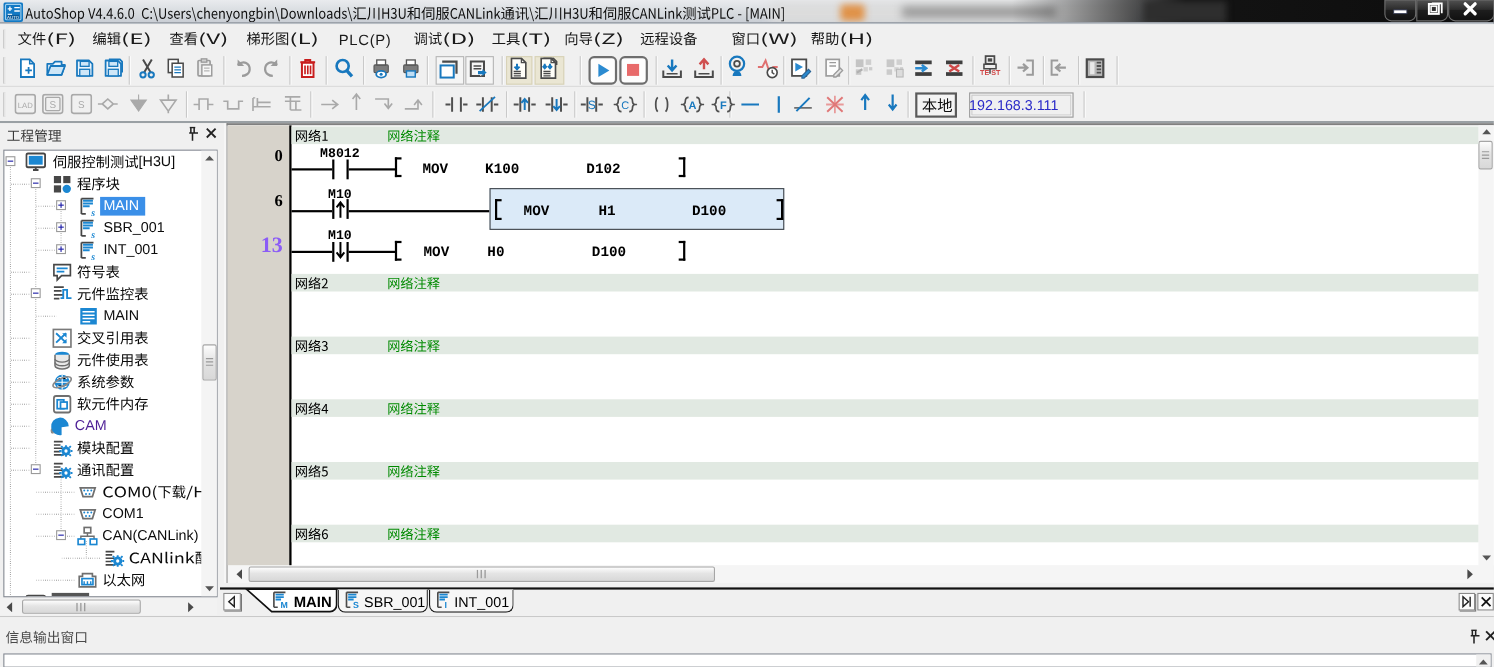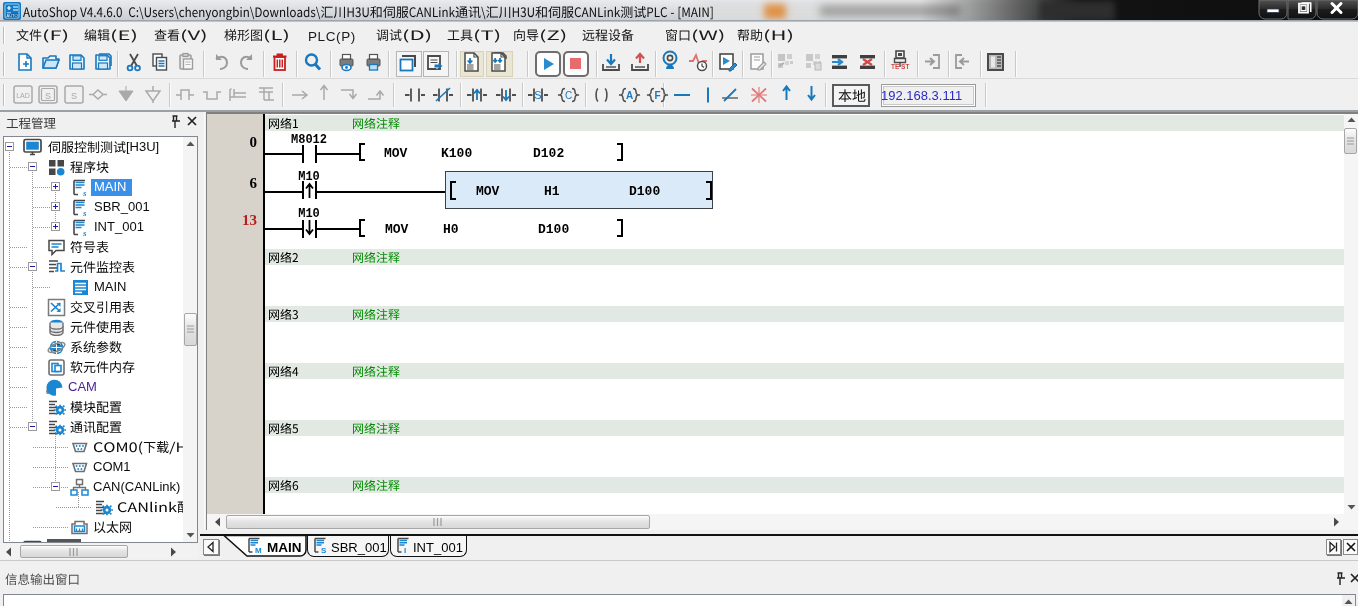--- a/index.html
+++ b/index.html
@@ -547,21 +547,21 @@
     <path d="M6.5 3v13M3 12 6.5 16.5 10 12" fill="none" stroke="#1878be" stroke-width="2"></path>
   </svg>
 <div class="a" style="left:832px;top:84px;width:38px;height:23px;border:2px solid #5a5a5a;background:#f4f4f4"></div>
 <svg style="position:absolute;left:838.0px;top:88.0px;z-index:5" width="30" height="16" fill="#101010">
     <g transform="translate(0,13) scale(0.014000)">
       <use href="#g79" x="0"></use>
       <use href="#g80" x="1000"></use>
     </g>
   </svg>
 <div class="a" style="left:881px;top:84px;width:95px;height:23px;border:1px solid #9a9a9a;box-shadow:inset 0 0 0 1px #fff,inset 0 0 0 2px #c9c9c9"></div>
-<div class="a" style="left:881px;top:88px;width:95px;height:16px;text-align:left;font-size:13px;color:#2a2ac8">192.168.3.111</div>
+<div class="a" style="left:881px;top:88px;width:77px;height:16px;text-align:center;font-size:13px;color:#2a2ac8">192.168.3.111</div>
 <div class="sep1" style="left:985px;top:83px;height:24px"></div>
 <div class="a" style="left:0;top:112px;width:200px;height:448px;background:#f0f0f0"></div>
 <svg style="position:absolute;left:6.0px;top:116.0px;z-index:5" width="52" height="15" fill="#3a3a3a">
     <g transform="translate(0,12) scale(0.012500)">
       <use href="#g64" x="0"></use>
       <use href="#g71" x="1000"></use>
       <use href="#g81" x="2000"></use>
       <use href="#g82" x="3000"></use>
     </g>
   </svg>
@@ -993,21 +993,21 @@
 <svg style="position:absolute;left:352.0px;top:478.0px;z-index:4" width="50" height="15" fill="#008a00">
     <g transform="translate(0,12) scale(0.012000)">
       <use href="#g113" x="0"></use>
       <use href="#g114" x="1000"></use>
       <use href="#g116" x="2000"></use>
       <use href="#g117" x="3000"></use>
     </g>
   </svg>
 <div class="a" style="left:225px;top:134px;width:32px;text-align:right;font-family:'Liberation Serif',serif;font-weight:bold;font-size:15px;color:#000">0</div>
 <div class="a" style="left:225px;top:175px;width:32px;text-align:right;font-family:'Liberation Serif',serif;font-weight:bold;font-size:15px;color:#000">6</div>
-<div class="a" style="left:225px;top:212px;width:32px;text-align:right;font-family:'Liberation Serif',serif;font-weight:bold;font-size:15px;color:#b91c1c">13</div>
+<div class="a" style="left:225px;top:212px;width:32px;text-align:right;font-family:'Liberation Serif',serif;font-weight:bold;font-size:20px;color:#8b5cf6">13</div>
 <div class="a mono" style="left:279px;top:133px;width:60px;text-align:center;font-size:12px">M8012</div>
 <div class="a" style="left:264.5px;top:152.5px;width:37.5px;height:2px;background:#000"></div>
 <div class="a" style="left:317px;top:152.5px;width:43px;height:2px;background:#000"></div>
 <div class="a" style="left:302px;top:144.5px;width:2px;height:18px;background:#000"></div>
 <div class="a" style="left:315px;top:144.5px;width:2px;height:18px;background:#000"></div>
 <div class="a" style="left:359px;top:143px;width:6px;height:18px;border:2px solid #000;border-right:none"></div>
 <div class="a" style="left:617px;top:143px;width:6px;height:18px;border:2px solid #000;border-left:none"></div>
 <div class="a mono" style="left:384px;top:146px;font-size:13px">MOV</div>
 <div class="a mono" style="left:441px;top:146px;font-size:13px">K100</div>
 <div class="a mono" style="left:533px;top:146px;font-size:13px">D102</div>

